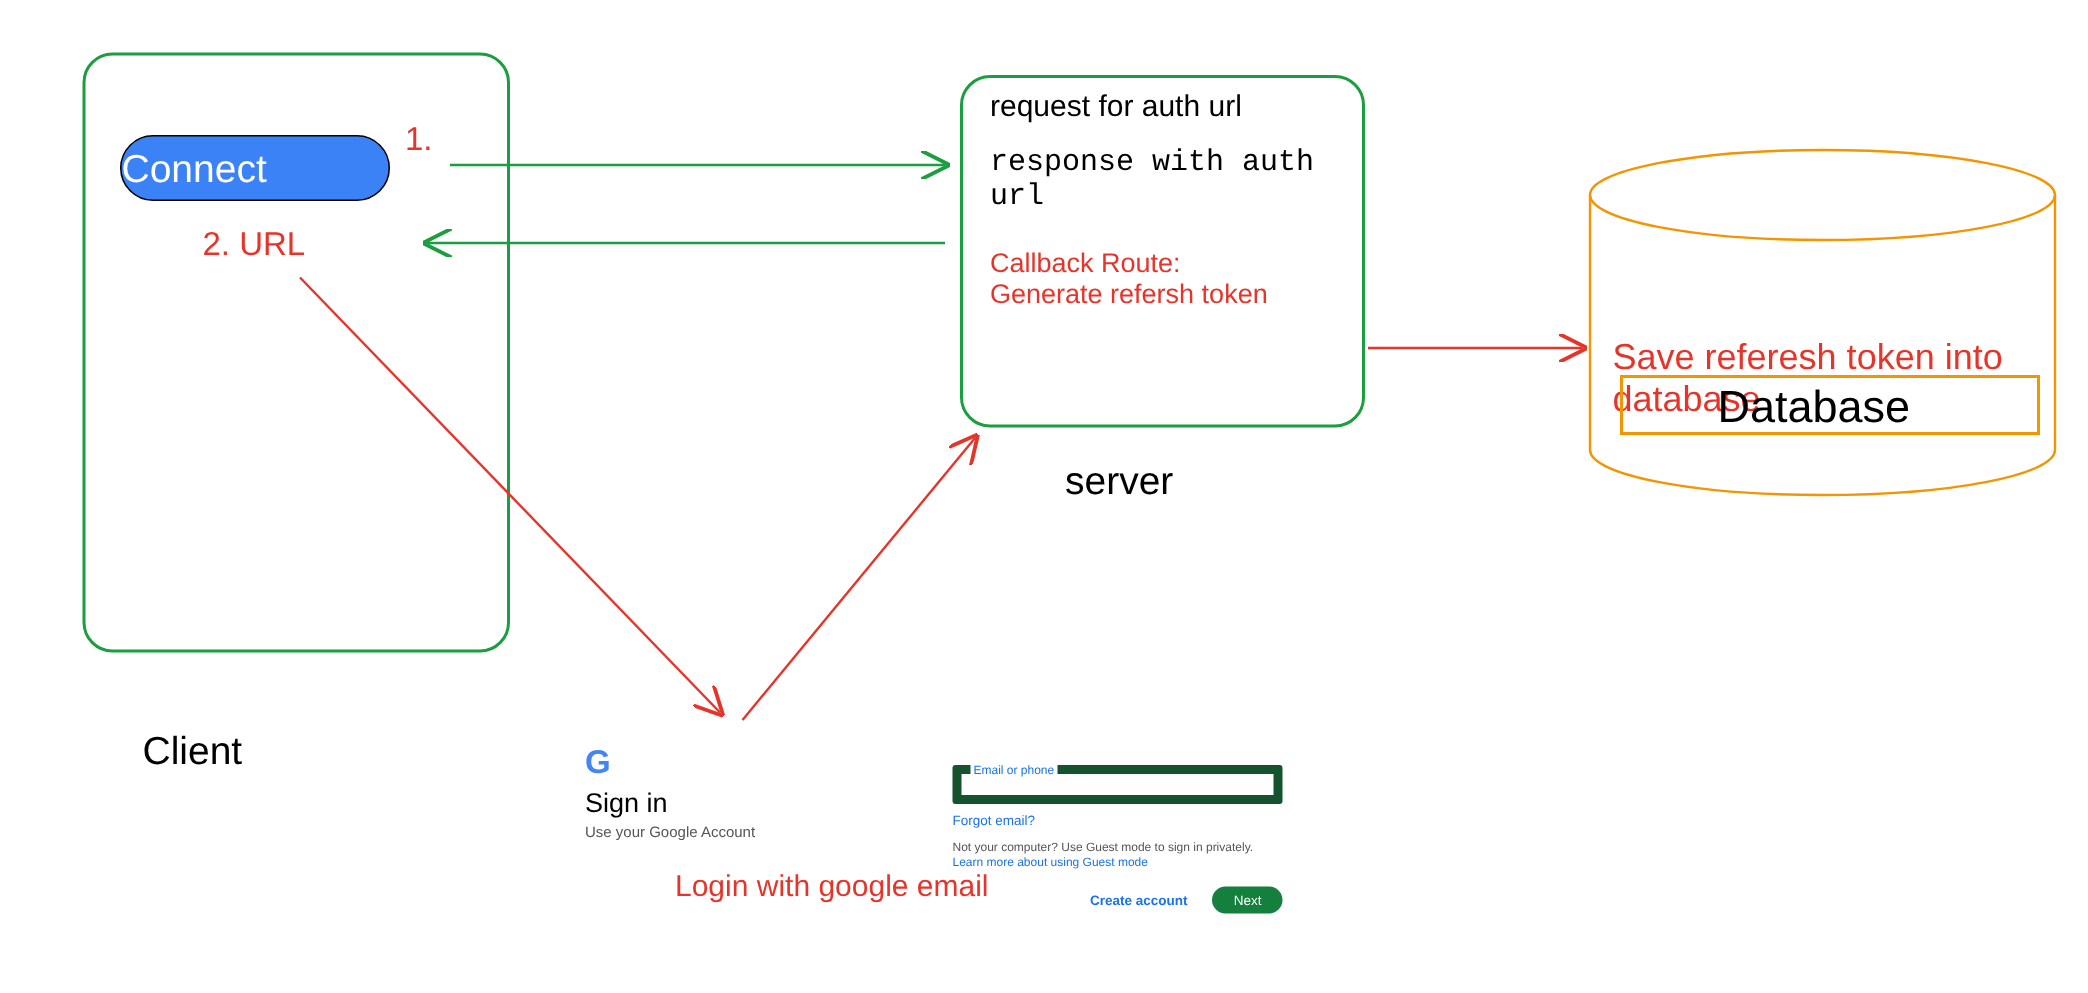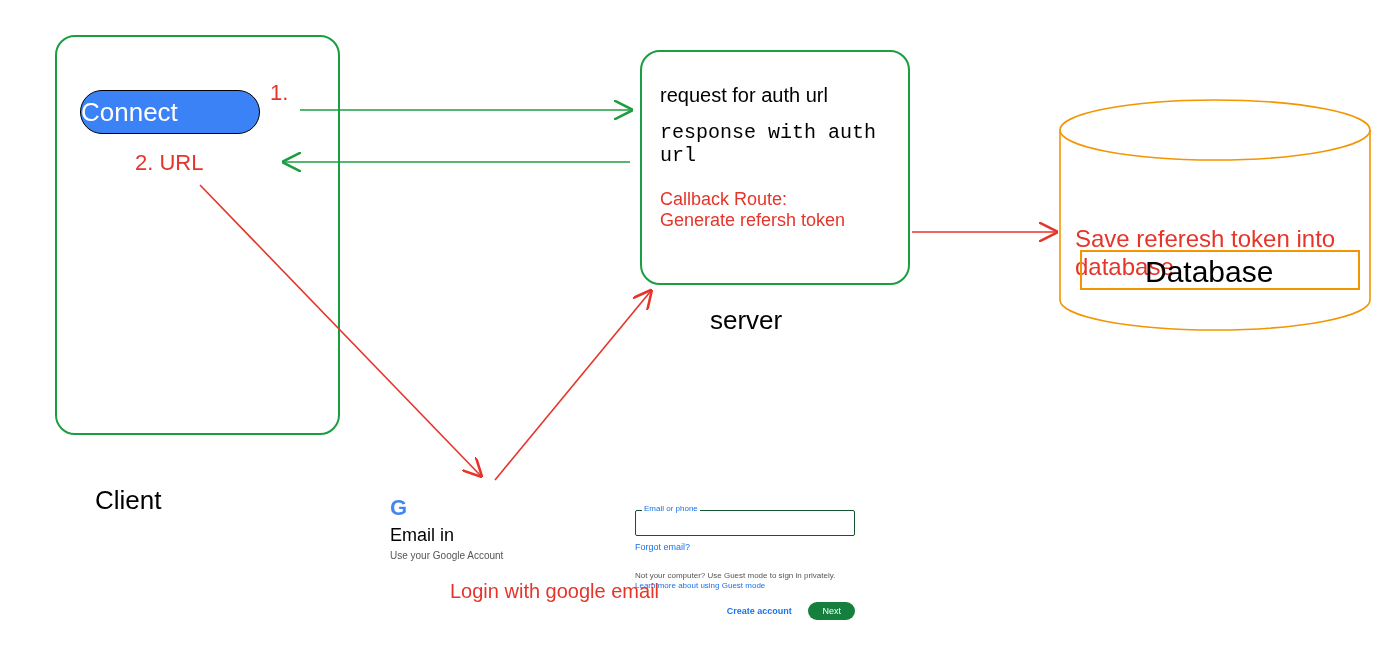--- a/index.html
+++ b/index.html
@@ -22,21 +22,21 @@
     box-sizing: border-box;
   }
   .green-border { border: 2px solid #1B9E3F; }
   .client-box {
     left: 55px; top: 35px;
     width: 285px; height: 400px;
   }
   .server-box {
     left: 640px; top: 50px;
     width: 270px; height: 235px;
-    padding: 32px 18px;
+    padding: 8px 18px;
   }
   .server-line { font-size: 20px; }
   .mono { font-family: "Courier New", monospace; }
   .red { color: #E5352B; }
   .connect-btn {
     position: absolute;
     left: 80px; top: 90px;
     width: 180px; height: 44px;
     background: #3b82f6;
     color: #fff;
@@ -80,31 +80,31 @@
     margin-top: 4px;
   }
   .g-sub {
     font-size: 10px; color:#555; margin-top:4px;
   }
   .g-right {
     position:absolute; left:635px; top:510px; width:220px;
   }
   .g-input {
     position:relative;
-    border:1px solid #14532d;
+    border:6px solid #14532d;
     height:26px;
     border-radius:2px;
     box-sizing:border-box;
   }
   .g-input-label {
     position:absolute; top:-7px; left:6px;
     font-size:8px; color:#1A73E8; background:#fff; padding:0 2px;
   }
   .g-link { font-size:9px; color:#1A73E8; margin-top:6px; }
-  .g-note { font-size:8px; color:#555; margin-top:19px; line-height:1.3; }
+  .g-note { font-size:8px; color:#555; margin-top:8px; line-height:1.3; }
   .g-actions { margin-top:10px; text-align:right; font-size:10px; }
   .g-create { color:#1A73E8; margin-right:14px; font-size:9px;font-weight:bold; }
   .g-next {
     display:inline-block;
     background:#15803d; color:#fff;
     padding:4px 14px; border-radius:11px;
     font-size:9px;
   }
   .login-caption {
     position:absolute; left:450px; top:580px;
@@ -164,21 +164,21 @@
   </svg>
 
   <div class="db-save-text">Save referesh token into database</div>
   <div class="db-rect"></div>
   <div class="label db-label">Database</div>
 
   <div class="google-card">
     <div class="g-logo">
       <span class="g-b">G</span>
     </div>
-    <div class="g-signin">Email in</div>
+    <div class="g-signin">Sign in</div>
     <div class="g-sub">Use your Google Account</div>
   </div>
 
   <div class="g-right">
     <div class="g-input">
       <span class="g-input-label">Email or phone</span>
     </div>
     <div class="g-link">Forgot email?</div>
     <div class="g-note">
       <span>Not your computer? Use Guest mode to sign in privately.</span><br>

